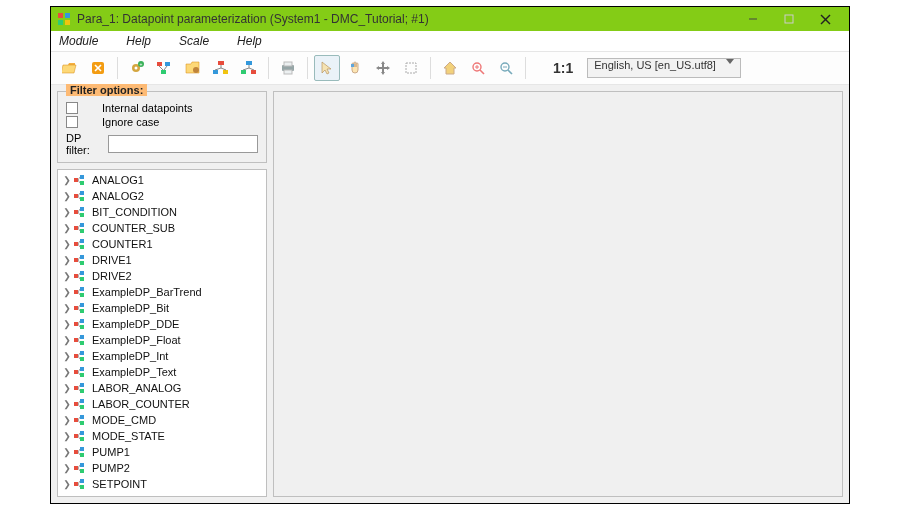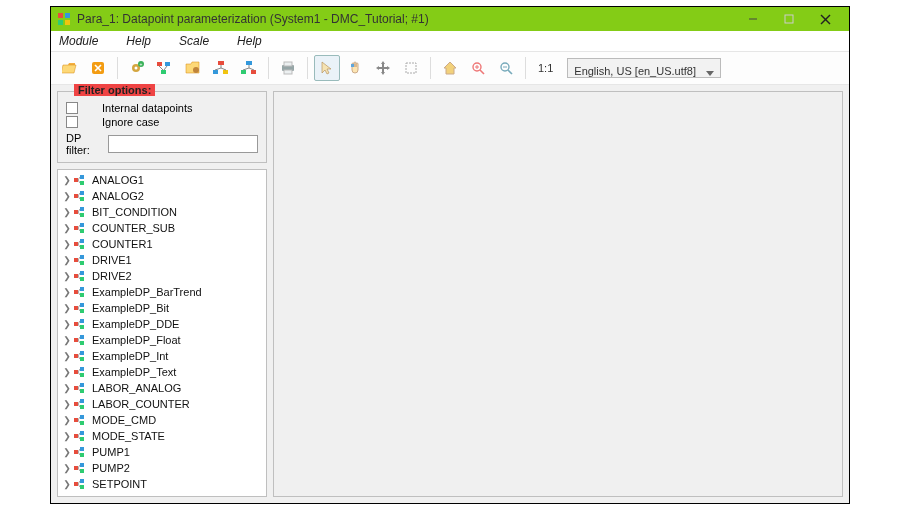--- a/index.html
+++ b/index.html
@@ -71,21 +71,21 @@
     border-radius: 2px;
     background: transparent;
   }
   .tbtn.sel { border-color: #9bb; background: #eaf2f8; }
   .tsep { width: 1px; height: 22px; background: #ddd; margin: 0 4px; }
   .lang {
     height: 20px;
     border: 1px solid #bbb;
     background: #f2f2f2;
     display: flex;
-    align-items: flex-end;
+    align-items: flex-start;
     padding: 0 6px;
     font-size: 11px;
     color: #333;
     margin-left: 6px;
   }
   .lang svg { margin-left: 10px; }
   .content {
     flex: 1;
     display: flex;
     padding: 6px;
@@ -102,22 +102,22 @@
   }
   .groupbox {
     border: 1px solid #bfbfbf;
     background: #f0f0f0;
     position: relative;
     padding: 8px 8px 6px 8px;
   }
   .groupbox .legend {
     position: absolute;
     top: -8px;
-    left: 16px;
-    background: #ef4444;
+    left: 8px;
+    background: #fdba74;
     padding: 0 4px;
     font-size: 11px;
     font-weight: bold;
     color: #222;
   }
   .opt {
     display: flex;
     align-items: center;
     gap: 24px;
     margin: 2px 0;
@@ -351,21 +351,21 @@
         <span>
           <svg width="14" height="14">
             <circle cx="6" cy="6" r="4" fill="none" stroke="#7ab" stroke-width="1.4"></circle>
             <line x1="9" y1="9" x2="13" y2="13" stroke="#7ab" stroke-width="1.6"></line>
             <line x1="4" y1="6" x2="8" y2="6" stroke="#7ab"></line>
           </svg>
         </span>
       </span>
     <span class="tsep"></span>
 
-    <span class="tbtn" style="width:auto;padding:0 5px;font-size:11px;font-weight:normal;color:#333;">1:1</span>
+    <span class="tbtn" style="width:auto;padding:0 5px;font-size:14px;font-weight:bold;color:#333;margin-left:15px;">1:1</span>
 
     <span class="lang">
       <span>English, US [en_US.utf8]</span>
       <span>
           <svg width="8" height="6">
             <path d="M0 0 L8 0 L4 5 Z" fill="#666"></path>
           </svg>
         </span>
     </span>
   </div>

